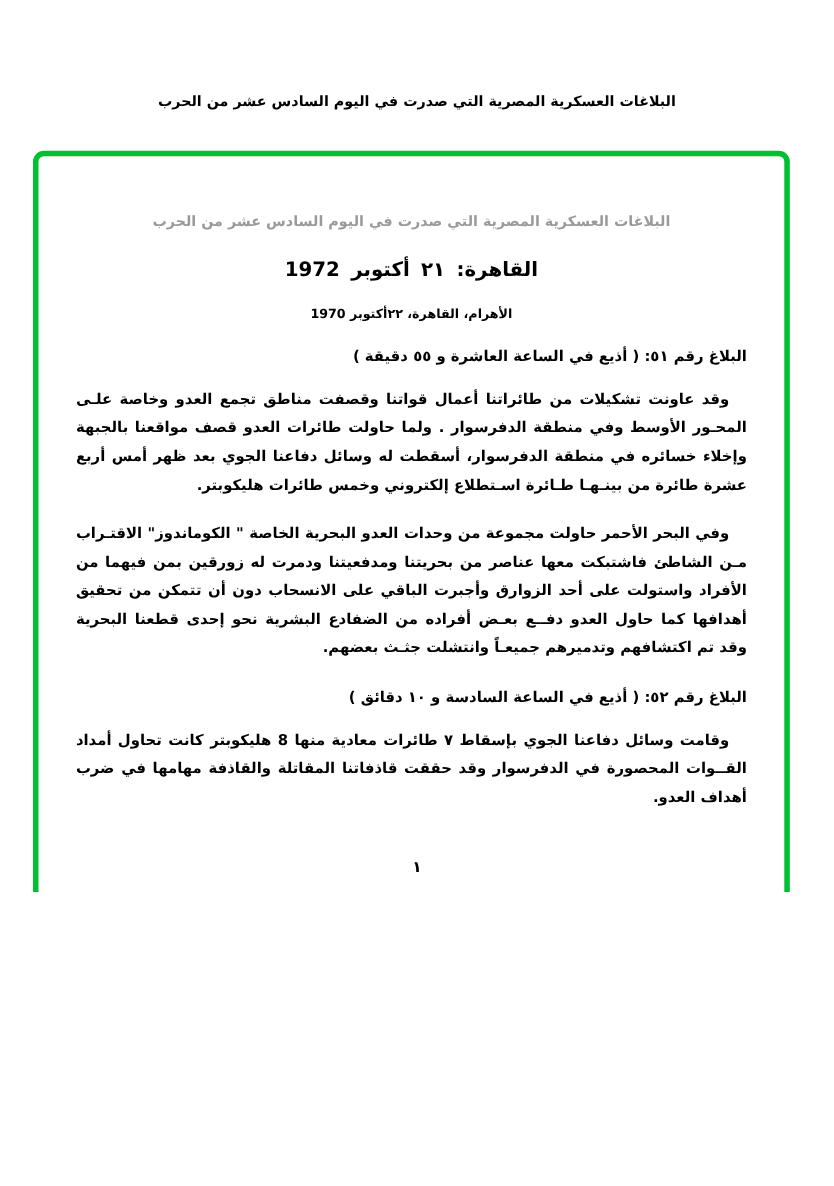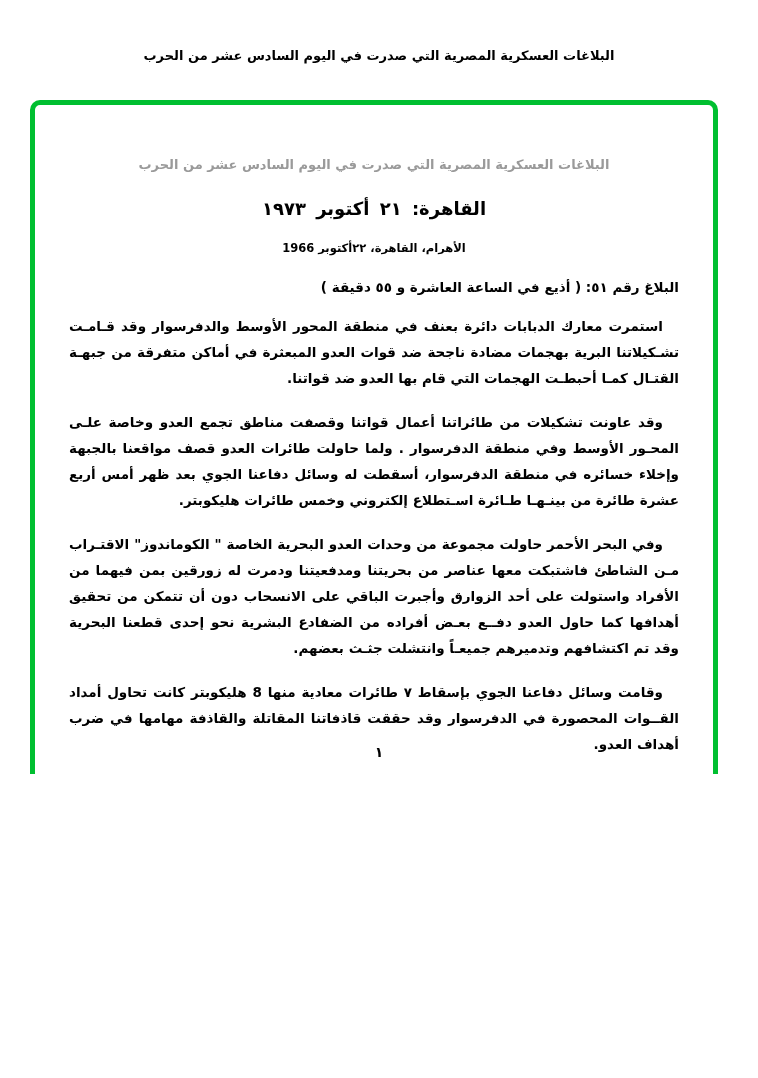--- a/index.html
+++ b/index.html
@@ -8,20 +8,21 @@
     background: #ffffff;
   }
   .page {
     position: relative;
     width: 758px;
     height: 774px;
     background: #ffffff;
     font-family: "DejaVu Sans", sans-serif;
     color: #000000;
     overflow: hidden;
+    margin-top: 37px;
   }
   .header-title {
     direction: rtl;
     text-align: center;
     font-weight: bold;
     font-size: 13px;
     padding-top: 48px;
     letter-spacing: 0.2px;
   }
   .green-box {
@@ -86,36 +87,36 @@
 <body>
 
 <div class="page">
 
   <div class="header-title">البلاغات العسكرية المصرية التي صدرت في اليوم السادس عشر من الحرب</div>
 
   <div class="green-box">
 
     <div class="watermark">البلاغات العسكرية المصرية التي صدرت في اليوم السادس عشر من الحرب</div>
 
-    <div class="dateline">القاهرة: ٢١ أكتوبر ١٩٧٣</div>
+    <div class="dateline">القاهرة: ٢١ أكتوبر 1972</div>
 
-    <div class="source-line">الأهرام، القاهرة، ٢٢أكتوبر 1966</div>
+    <div class="source-line">الأهرام، القاهرة، ٢٢أكتوبر 1970</div>
 
     <div>
       <div class="bulletin-heading">البلاغ رقم ٥١: ( أذيع في الساعة العاشرة و ٥٥ دقيقة )</div>
 
-      <p class="body-paragraph">استمرت معارك الدبابات دائرة بعنف في منطقة المحور الأوسط والدفرسوار وقد قـامـت تشـكيلاتنا البرية بهجمات مضادة ناجحة ضد قوات العدو المبعثرة في أماكن متفرقة من جبهـة القتـال كمـا أحبطـت الهجمات التي قام بها العدو ضد قواتنا.</p>
 
 
       <p class="body-paragraph">وقد عاونت تشكيلات من طائراتنا أعمال قواتنا وقصفت مناطق تجمع العدو وخاصة علـى المحـور الأوسط وفي منطقة الدفرسوار . ولما حاولت طائرات العدو قصف مواقعنا بالجبهة وإخلاء خسائره في منطقة الدفرسوار، أسقطت له وسائل دفاعنا الجوي بعد ظهر أمس أربع عشرة طائرة من بينـهـا طـائرة اسـتطلاع إلكتروني وخمس طائرات هليكوبتر.</p>
 
       <p class="body-paragraph">وفي البحر الأحمر حاولت مجموعة من وحدات العدو البحرية الخاصة " الكوماندوز" الاقتـراب مـن الشاطئ فاشتبكت معها عناصر من بحريتنا ومدفعيتنا ودمرت له زورقين بمن فيهما من الأفراد واستولت على أحد الزوارق وأجبرت الباقي على الانسحاب دون أن تتمكن من تحقيق أهدافها كما حاول العدو دفــع بعـض أفراده من الضفادع البشرية نحو إحدى قطعنا البحرية وقد تم اكتشافهم وتدميرهم جميعـاً وانتشلت جثـث بعضهم.</p>
     </div>
 
     <div>
+      <div class="bulletin-heading">البلاغ رقم ٥٢: ( أذيع في الساعة السادسة و ١٠ دقائق )</div>
 
 
       <p class="body-paragraph">وقامت وسائل دفاعنا الجوي بإسقاط ٧ طائرات معادية منها 8 هليكوبتر كانت تحاول أمداد القــوات المحصورة في الدفرسوار وقد حققت قاذفاتنا المقاتلة والقاذفة مهامها في ضرب أهداف العدو.</p>
     </div>
 
   </div>
 
   <div class="page-number">١</div>
 
 </div>

